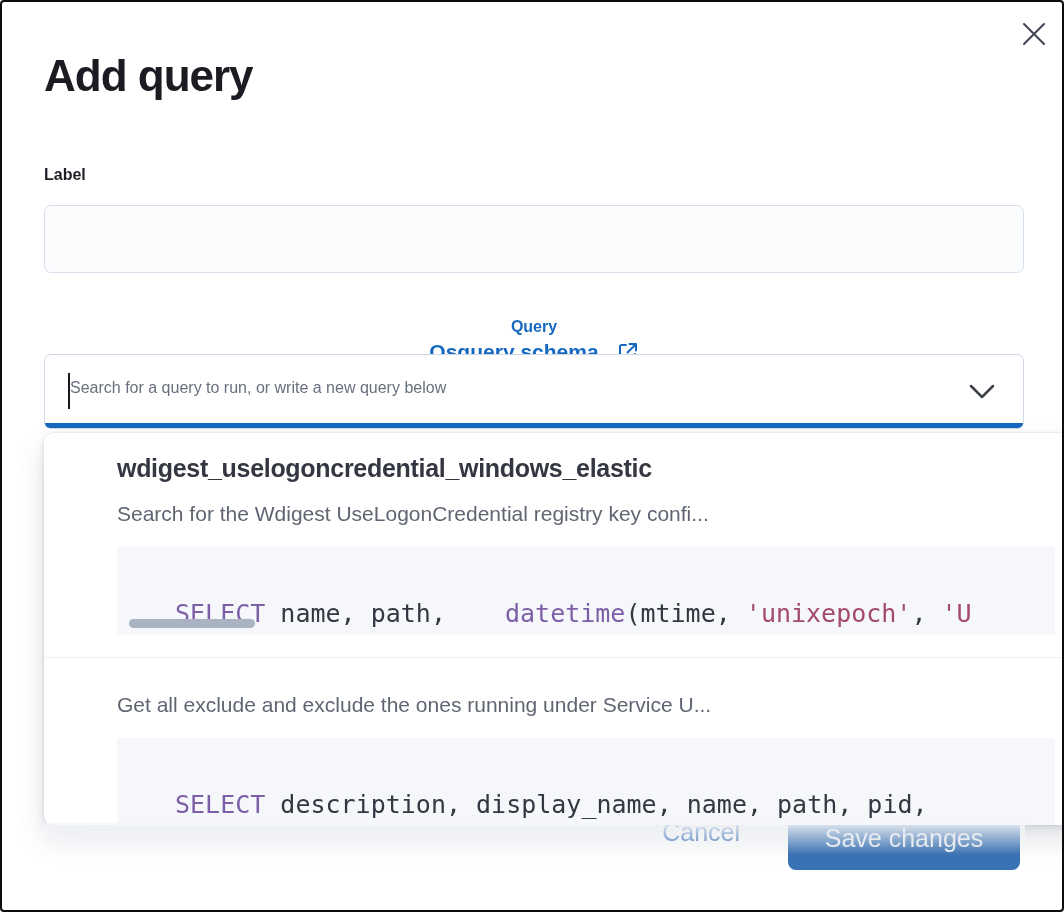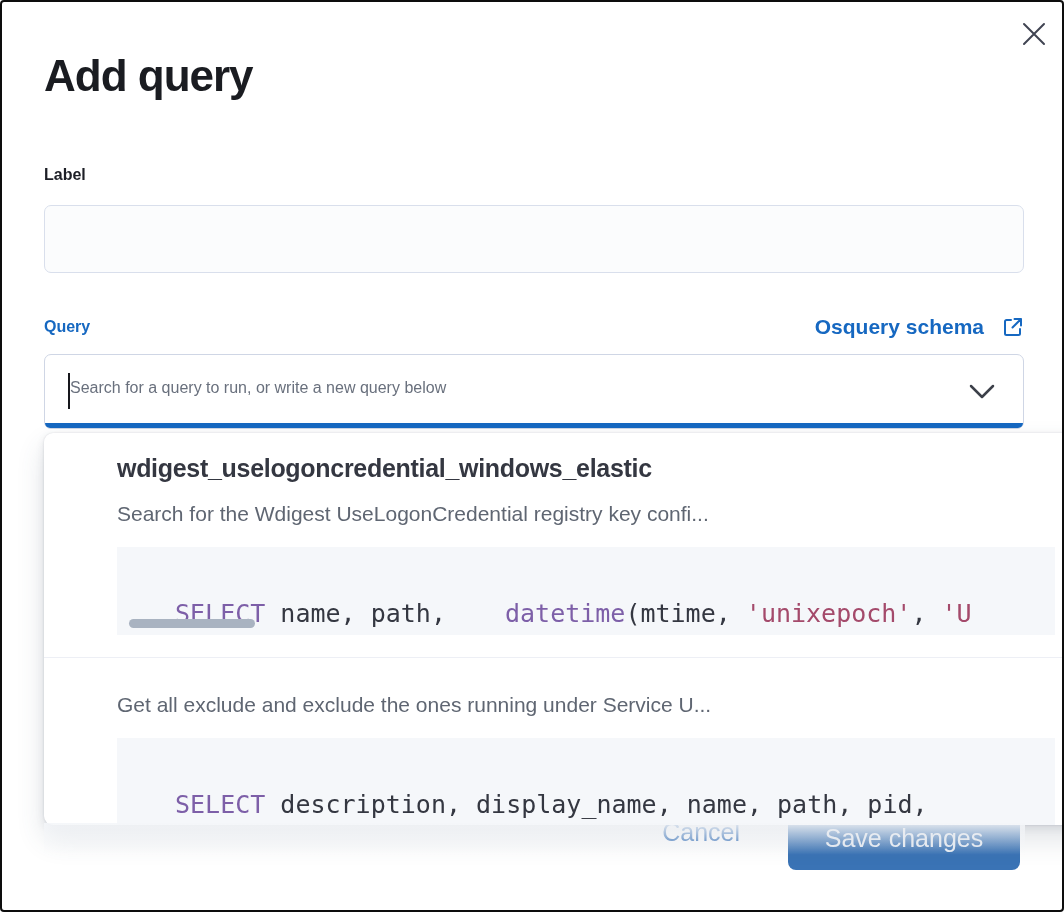--- a/index.html
+++ b/index.html
@@ -23,21 +23,21 @@
   
   .field-label{font-size:16px;font-weight:700;color:#1d1f26;line-height:26px;}
   .label-row-label{position:absolute;left:42px;top:160px;}
 
   .text-input{
     position:absolute;left:42px;top:203px;width:980px;height:68px;
     background:#fbfcfd;border:1px solid #d9dfec;border-radius:7px;outline:none;
     font-size:24px;color:#343741;padding:0 20px;font-family:"Liberation Sans",sans-serif;
   }
 
-  .query-head{position:absolute;left:42px;top:312px;width:980px;display:flex;justify-content:space-between;align-items:center;}
+  .query-head{position:absolute;left:42px;top:312px;width:980px;display:flex;justify-content:space-between;align-items:center;flex-direction:column;}
   .query-label{color:var(--primary-blue,#1668c1);}
   .schema-link{display:flex;align-items:center;gap:18px;text-decoration:none;color:var(--primary-blue,#1668c1);font-size:21px;font-weight:700;cursor:pointer;}
 
   
   .combobox{
     position:absolute;left:42px;top:352px;width:980px;height:75px;
     background:#ffffff;border:1px solid #cfd6e5;border-radius:7px;
   }
   .combobox .search-input{
     position:absolute;inset:0;border:none;background:transparent;outline:none;

